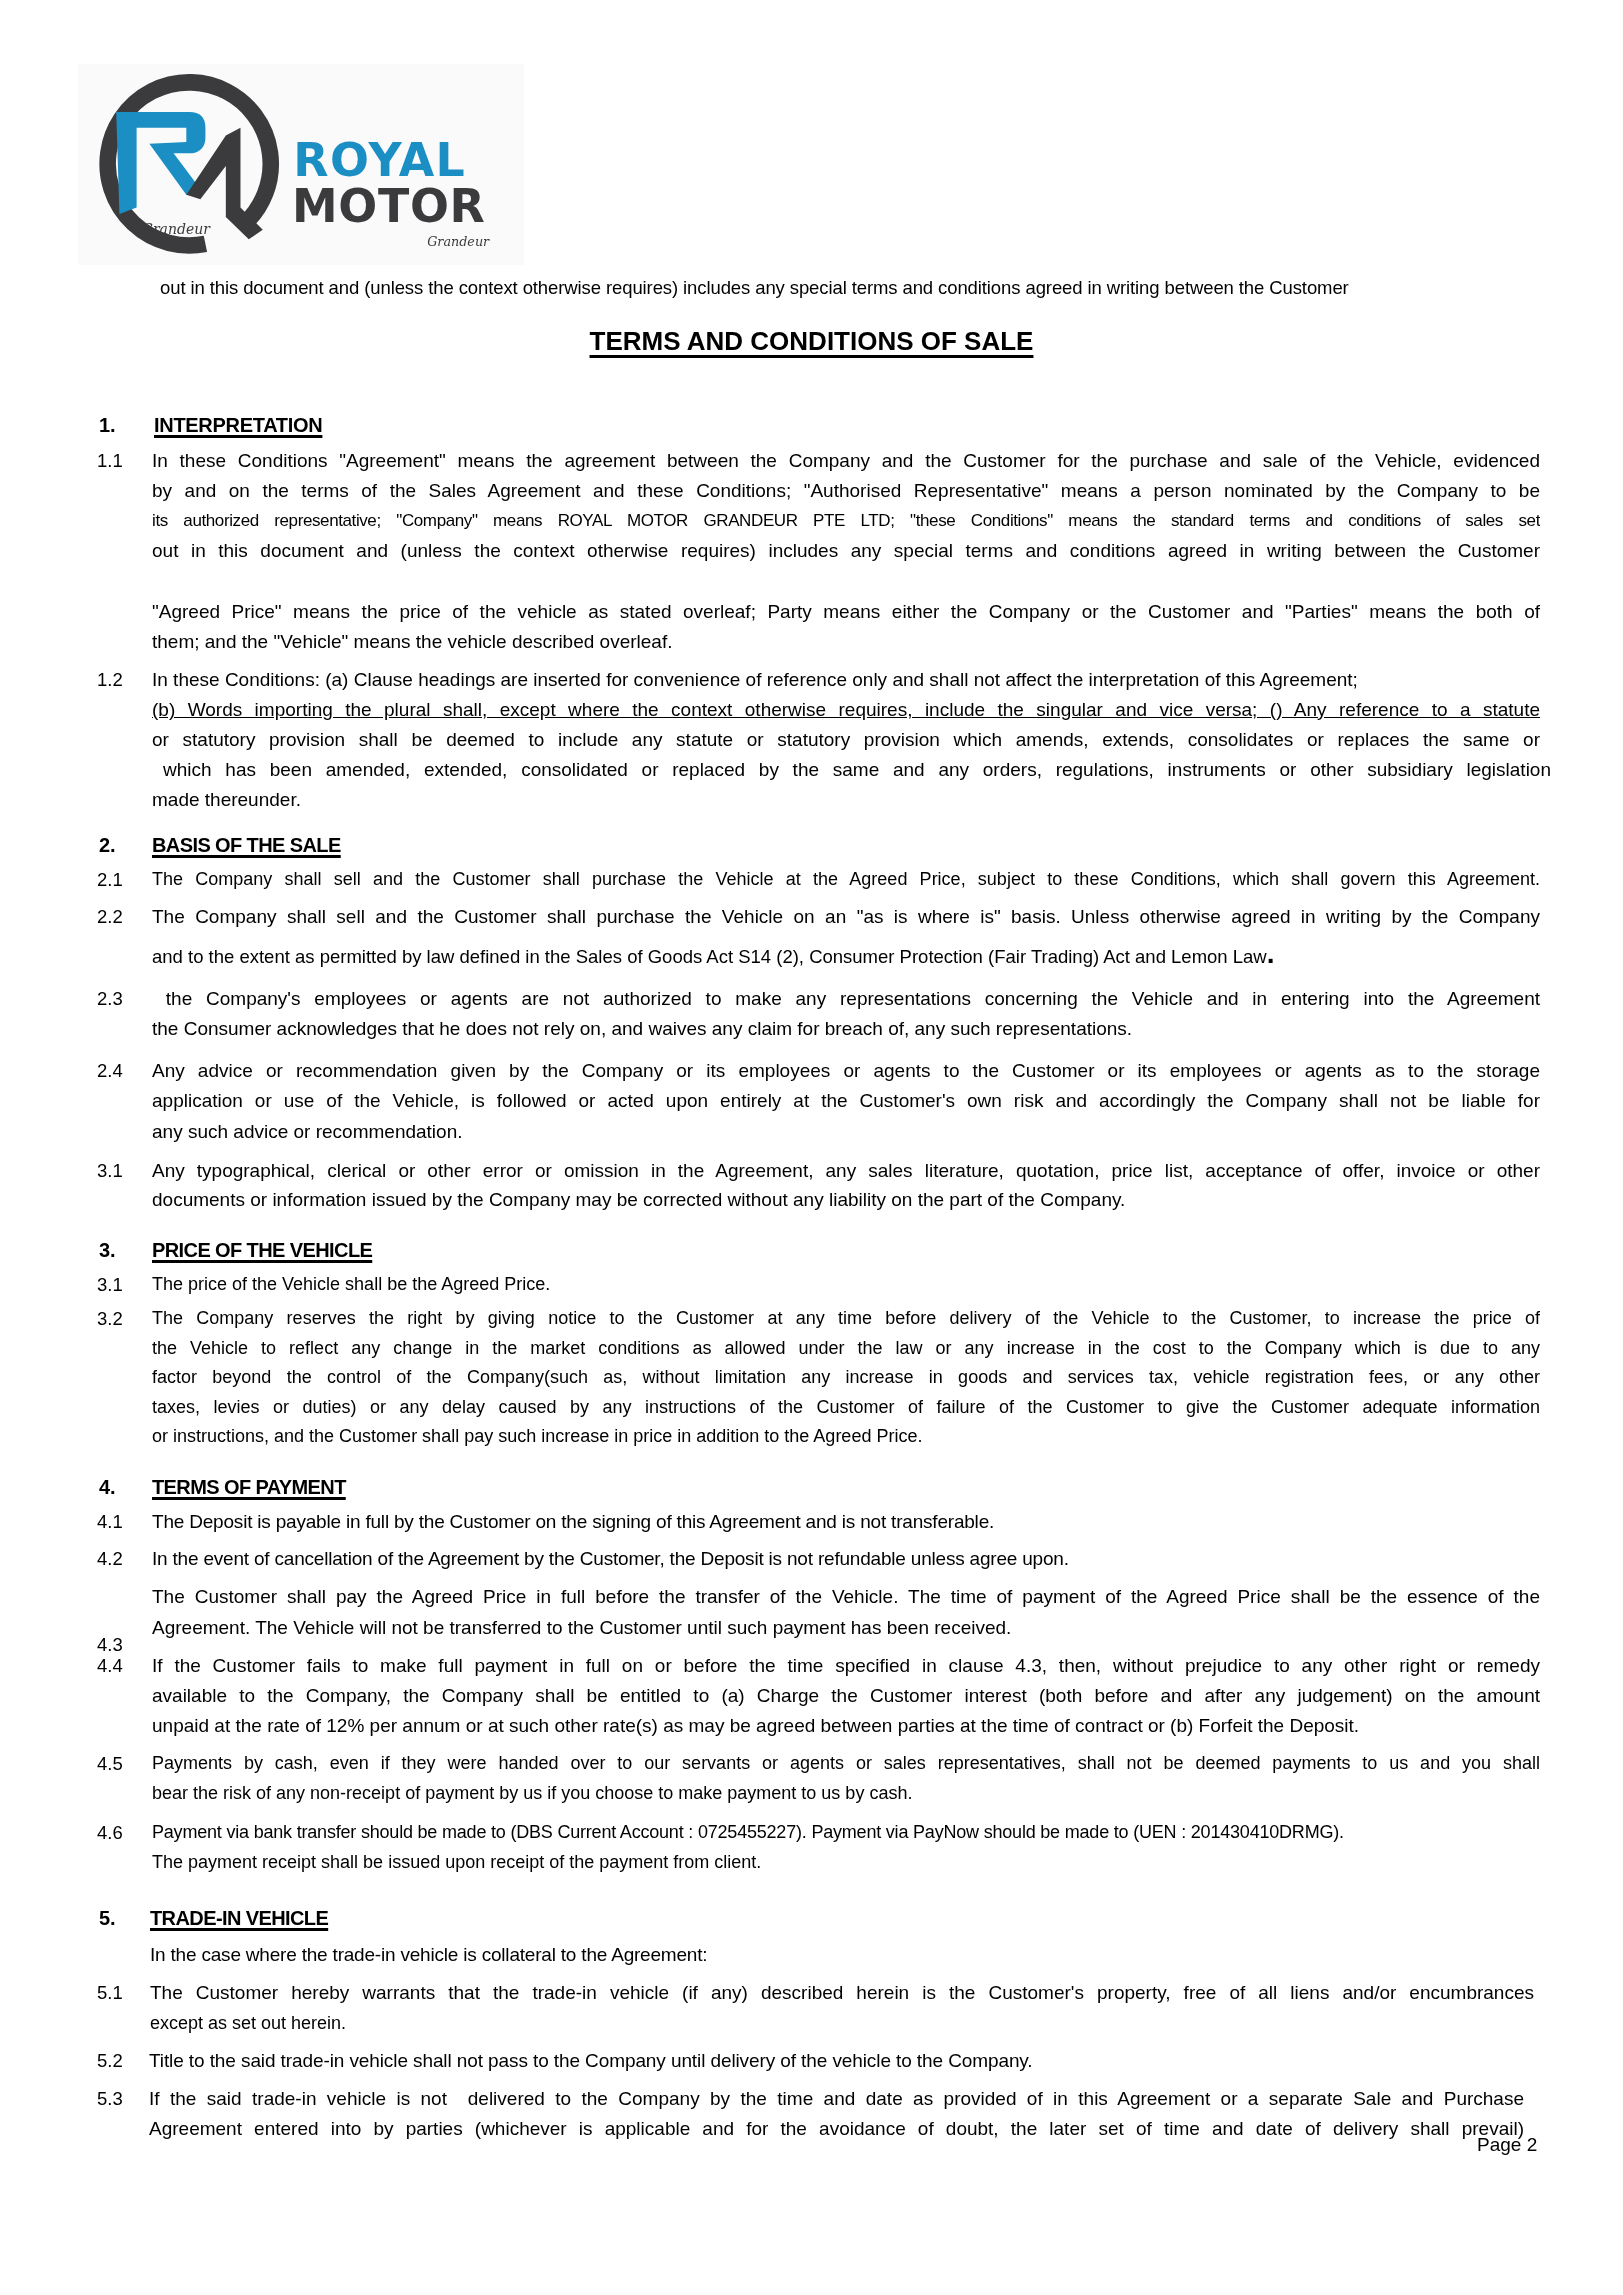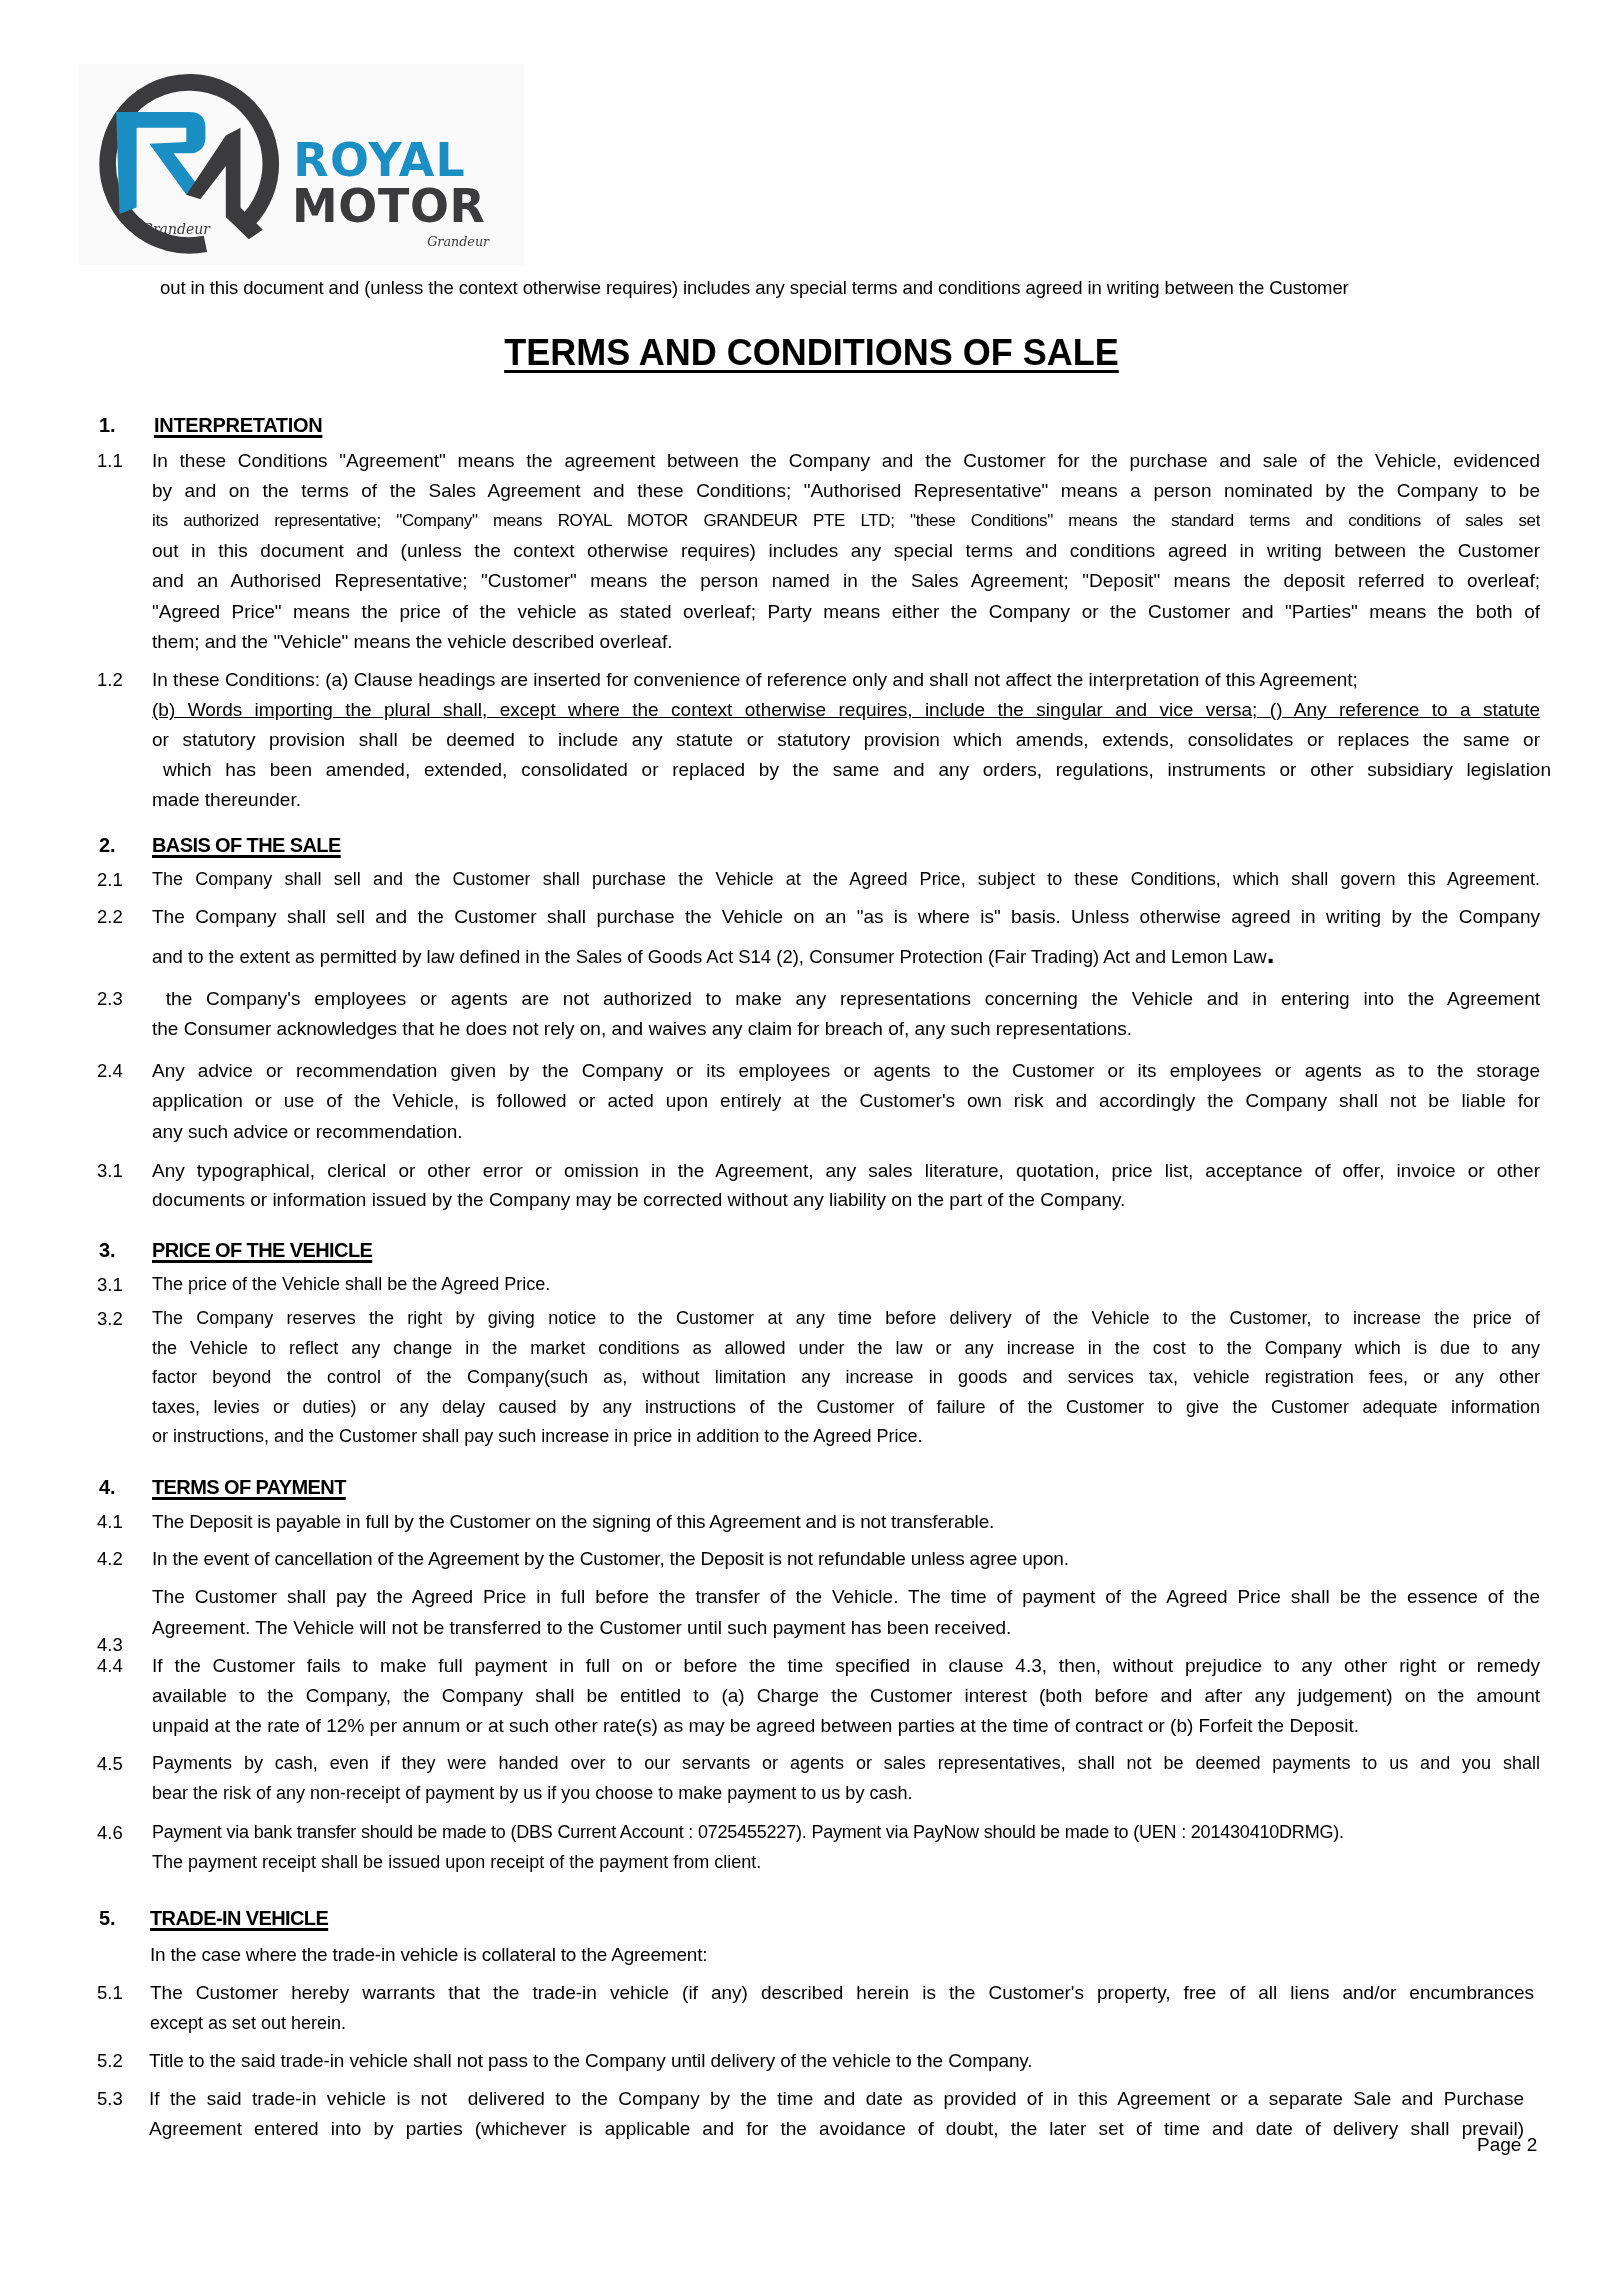--- a/index.html
+++ b/index.html
@@ -8,22 +8,22 @@
   .page { position: absolute; left: 0; top: 0; width: 1623px; height: 2295px; background: #fff; }
   .logo { position: absolute; left: 78px; top: 64px; width: 446px; height: 201px; background: #fafafa; }
   .logo svg { width: 100%; height: 100%; display: block; }
   .line { position: absolute; font-size: 19px; line-height: 23px; white-space: nowrap; }
   .j { text-align: justify; text-align-last: justify; white-space: normal; height: 23px; overflow: hidden; }
   .num { position: absolute; font-size: 18.5px; line-height: 23px; }
   .hnum { position: absolute; font-size: 20px; line-height: 23px; font-weight: bold; }
   .htext { position: absolute; font-size: 20px; line-height: 23px; font-weight: bold;
            text-decoration: underline; text-decoration-thickness: 3.2px; text-underline-offset: 2.5px;
            letter-spacing: -0.3px; }
-  .title { position: absolute; left: 0; width: 1623px; top: 334px; text-align: center;
-           font-size: 36px; line-height: 38px; font-weight: bold;
+  .title { position: absolute; left: 0; width: 1623px; top: 322px; text-align: center;
+           font-size: 26px; line-height: 38px; font-weight: bold;
            text-decoration: underline; text-decoration-thickness: 3.2px; text-underline-offset: 5.1px; }
   .cond { font-size: 17px; letter-spacing: -0.4px; }
   .bold { font-weight: normal; }
   .bigdot { font-size: 28px; font-weight: bold; line-height: 12.7px; }
   .pagenum { position: absolute; left: 1477px; top: 2133px; font-size: 19px; line-height: 23px; }
 </style>
 </head>
 <body>
 
 <div class="page">
@@ -49,21 +49,20 @@
   <div class="title">TERMS AND CONDITIONS OF SALE</div>
 
   <div class="hnum" style="left:99px; top:414px;">1.</div>
   <div class="htext" style="left:154px; top:414px;">INTERPRETATION</div>
 
   <div class="num" style="left:97px; top:449px;">1.1</div>
   <div class="line j" style="left:152px; width:1388px; top:449px;">In these Conditions "Agreement" means the agreement between the Company and the Customer for the purchase and sale of the Vehicle, evidenced</div>
   <div class="line j" style="left:152px; width:1388px; top:479px;">by and on the terms of the Sales Agreement and these Conditions; "Authorised Representative" means a person nominated by the Company to be</div>
   <div class="line j cond" style="left:152px; width:1388px; top:509px;">its authorized representative; "Company" means ROYAL MOTOR GRANDEUR PTE LTD; "these Conditions" means the standard terms and conditions of sales set</div>
   <div class="line j" style="left:152px; width:1388px; top:539px;">out in this document and (unless the context otherwise requires) includes any special terms and conditions agreed in writing between the Customer</div>
-  <div class="line j" style="left:152px; width:1388px; top:569px;">and an Authorised Representative; "Customer" means the person named in the Sales Agreement; "Deposit" means the deposit referred to overleaf;</div>
   <div class="line j" style="left:152px; width:1388px; top:600px;">"Agreed Price" means the price of the vehicle as stated overleaf; Party means either the Company or the Customer and "Parties" means the both of</div>
   <div class="line" style="left:152px; top:630px;">them; and the "Vehicle" means the vehicle described overleaf.</div>
 
   <div class="num" style="left:97px; top:668px;">1.2</div>
   <div class="line" style="left:152px; top:668px;">In these Conditions: (a) Clause headings are inserted for convenience of reference only and shall not affect the interpretation of this Agreement;</div>
   <div class="line j" style="left:152px; width:1388px; top:698px;text-decoration:underline;">(b) Words importing the plural shall, except where the context otherwise requires, include the singular and vice versa; () Any reference to a statute</div>
   <div class="line j" style="left:152px; width:1388px; top:728px;">or statutory provision shall be deemed to include any statute or statutory provision which amends, extends, consolidates or replaces the same or</div>
   <div class="line j" style="left:163px; width:1388px; top:758px;">which has been amended, extended, consolidated or replaced by the same and any orders, regulations, instruments or other subsidiary legislation</div>
   <div class="line" style="left:152px; top:788px;">made thereunder.</div>
 

